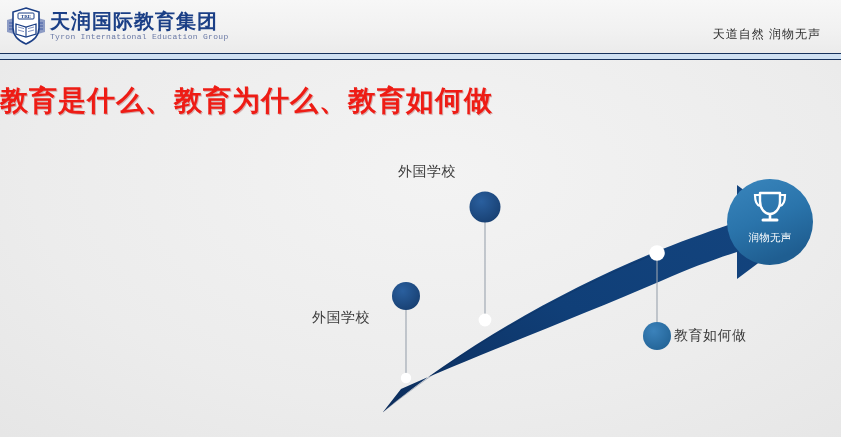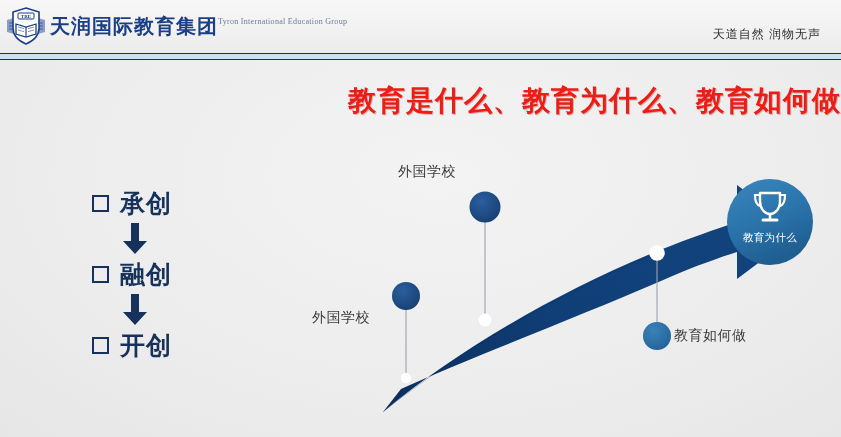--- a/index.html
+++ b/index.html
@@ -38,38 +38,38 @@
     height: 44px;
   }
   #logo-crest {
     width: 40px; height: 40px;
     position: relative;
     flex: 0 0 auto;
   }
   #logo-text-wrap {
     margin-left: 4px;
     display: flex;
-    flex-direction: row;
+    flex-direction: column;
     justify-content: center;
     line-height: 1;
   }
   #logo-cn {
     font-size: 20px;
     font-weight: bold;
     color: #1b3f86;
     letter-spacing: 1px;
     white-space: nowrap;
   }
   #logo-en {
     margin-top: 2px;
     font-size: 8px;
     color: #6a79a5;
     letter-spacing: 0.3px;
     white-space: nowrap;
-    font-family: Liberation Serif, serif;
+    font-family: Liberation Mono, monospace;
   }
 
   #header-tagline {
     position: absolute;
     right: 20px; top: 26px;
     font-size: 12px;
     color: #2f2f2f;
     letter-spacing: 1px;
     white-space: nowrap;
   }
@@ -82,21 +82,21 @@
     border-top: 1.5px solid #16325c;
     border-bottom: 1.5px solid #16325c;
     box-sizing: border-box;
   }
 
   
   #title {
     position: absolute;
     left: 0; top: 82px;
     width: 841px;
-    text-align: right;
+    text-align: left;
     font-size: 28px;
     font-weight: bold;
     color: #ee1c15;
     letter-spacing: 1px;
     text-shadow: 1px 1px 0 rgba(140,0,0,0.28);
     white-space: nowrap;
   }
 
   
   #steps {
@@ -200,49 +200,20 @@
       </div>
     </div>
 
     <div id="header-tagline">天道自然  润物无声</div>
   </div>
 
   <div id="divider"></div>
 
   <div id="title">教育是什么、教育为什么、教育如何做</div>
 
-  <div id="steps">
-
-    <div class="step-row">
-      <div class="step-box"></div>
-      <div class="step-label">承创</div>
-    </div>
-
-    <div class="step-arrow">
-      <svg width="26" height="32" viewBox="0 0 26 32" aria-hidden="true">
-        <path d="M9 0 H17 V18 H25 L13 31 L1 18 H9 Z" fill="#16325c"></path>
-      </svg>
-    </div>
-
-    <div class="step-row">
-      <div class="step-box"></div>
-      <div class="step-label">融创</div>
-    </div>
-
-    <div class="step-arrow">
-      <svg width="26" height="32" viewBox="0 0 26 32" aria-hidden="true">
-        <path d="M9 0 H17 V18 H25 L13 31 L1 18 H9 Z" fill="#16325c"></path>
-      </svg>
-    </div>
-
-    <div class="step-row">
-      <div class="step-box"></div>
-      <div class="step-label">开创</div>
-    </div>
-  </div>
 
   <div id="diagram">
     <svg width="841" height="437" viewBox="0 0 841 437" aria-hidden="true">
       <defs>
         <linearGradient id="arrowGrad" x1="0" y1="1" x2="1" y2="0">
           <stop offset="0%" stop-color="#0c2d5c"></stop>
           <stop offset="45%" stop-color="#103f78"></stop>
           <stop offset="100%" stop-color="#14457f"></stop>
         </linearGradient>
         <linearGradient id="goalGrad" x1="0" y1="0" x2="0.4" y2="1">
@@ -295,15 +266,15 @@
           <path d="M0 9 V14" stroke="#ffffff" stroke-width="2.6"></path>
           <path d="M-7 15 H7" stroke="#ffffff" stroke-width="3" stroke-linecap="round"></path>
         </g>
       </g>
     </svg>
   </div>
 
   <div class="node-label" id="label-world">外国学校</div>
   <div class="node-label" id="label-foreign">外国学校</div>
   <div class="node-label" id="label-china">教育如何做</div>
-  <div id="goal-label">教育为什么</div>
+  <div id="goal-label">润物无声</div>
 
 </div>
 
 </body></html>

